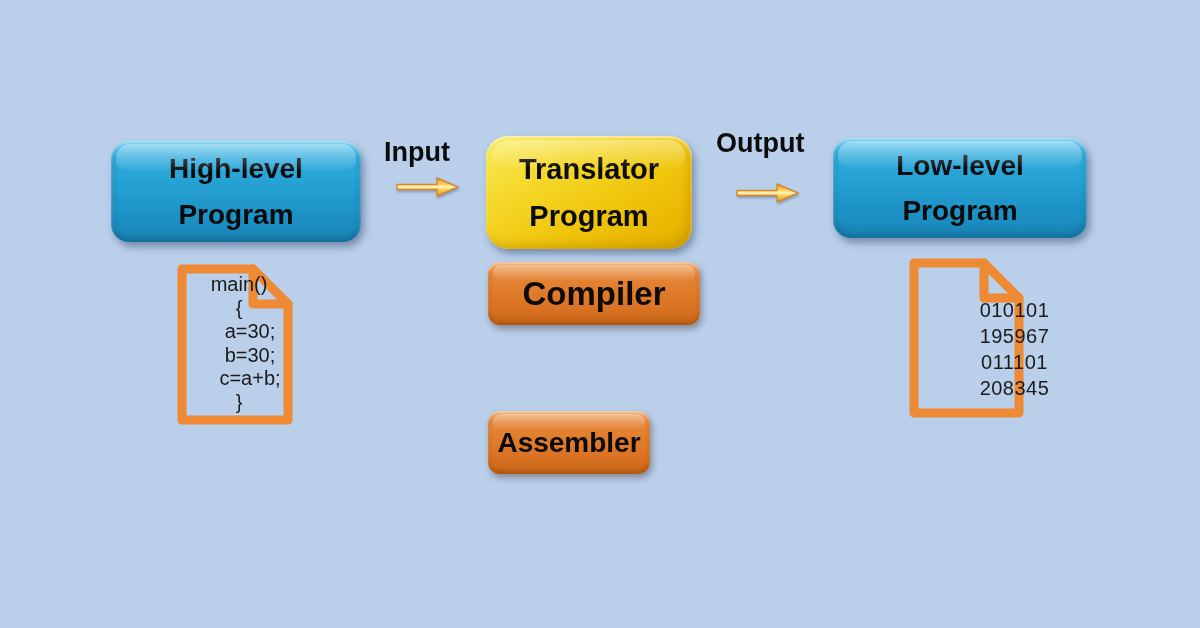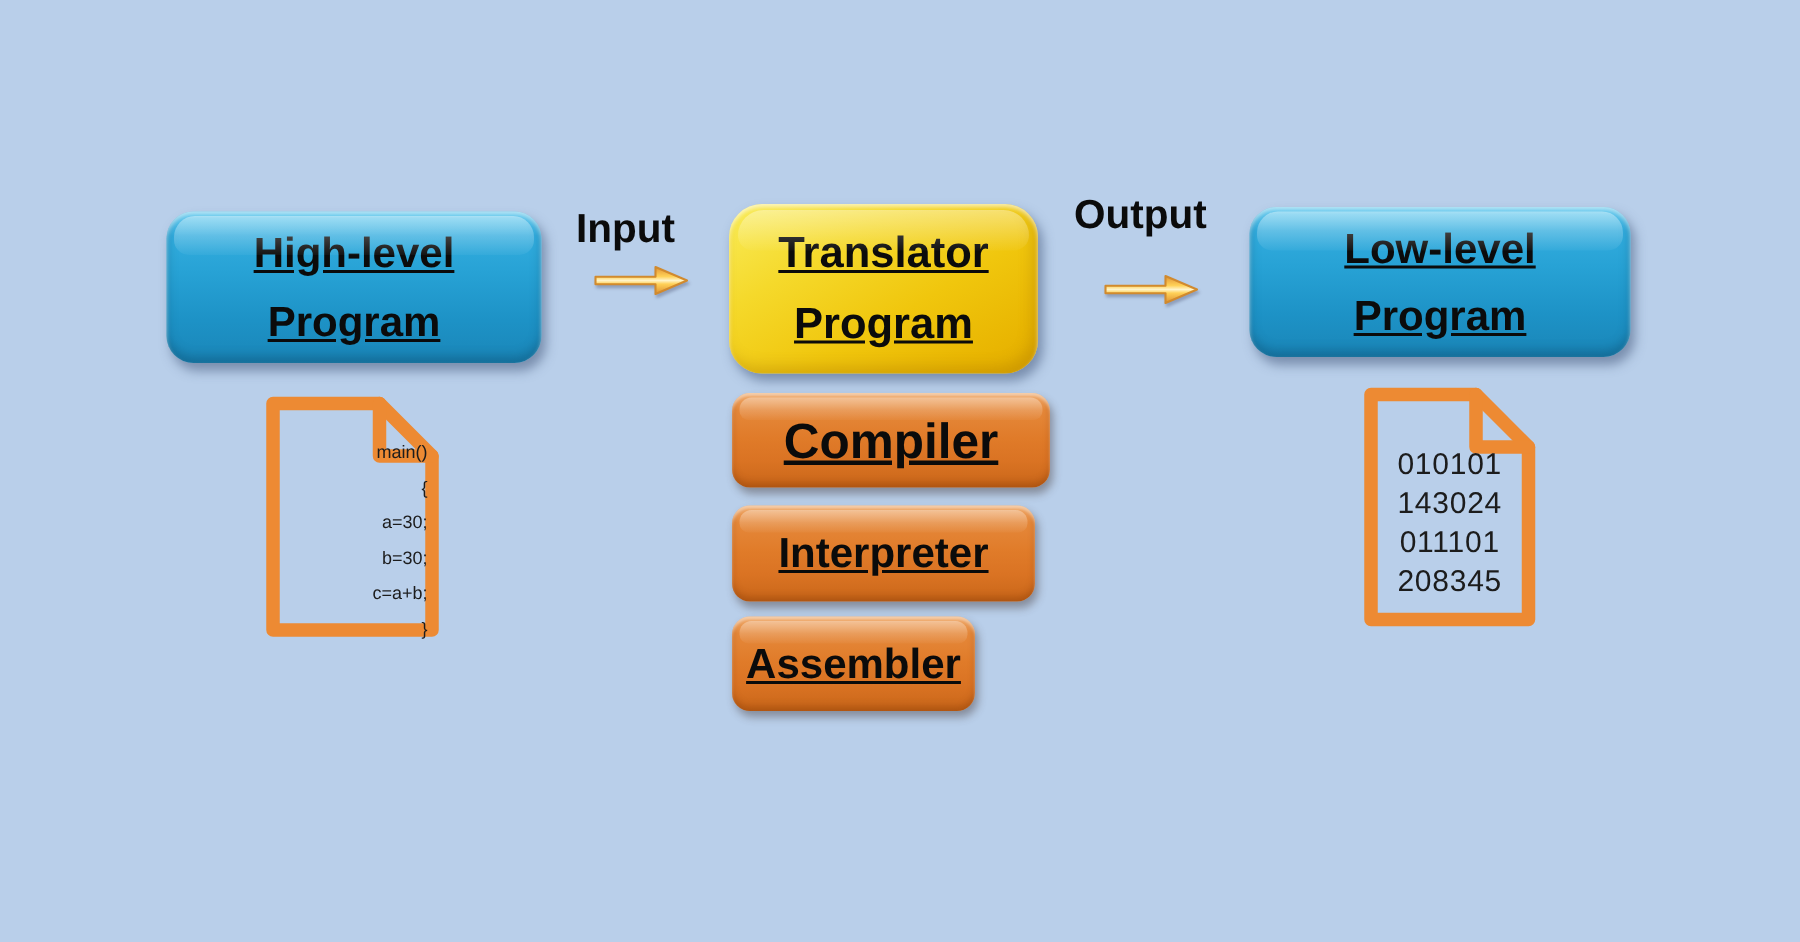--- a/index.html
+++ b/index.html
@@ -19,21 +19,21 @@
   .node {
     position: absolute;
     display: flex;
     flex-direction: column;
     align-items: center;
     justify-content: center;
     text-align: center;
     font-weight: 700;
     color: #0b0b0b;
   }
-  .node .line { line-height: 1.62; text-decoration: underline; }
+  .node .line { line-height: 1.62; }
 
   .node-blue {
     border-radius: 18px;
     background: linear-gradient(180deg, #63cbf0 0%, #32acde 16%, #27a2d5 40%, #1d92c6 72%, #1a86b8 100%);
     box-shadow: 3px 5px 7px rgba(60, 80, 115, 0.5),
                 inset 0 2px 3px rgba(255,255,255,0.55),
                 inset 0 -4px 7px rgba(8, 62, 94, 0.38);
   }
   .node-blue::before {
     content: "";
@@ -107,30 +107,31 @@
   
   .doc-icon { position: absolute; }
   #doc-source  { left: 177px; top: 264px; }
   #doc-machine { left: 909px; top: 258px; }
 
   .doc-text {
     position: absolute;
     color: #1c1c1c;
   }
   #source-text {
-    left: 193px; top: 290px; width: 92px;
-    font-size: 12px; line-height: 23.5px;
-    text-align: right;
+    left: 193px; top: 273px; width: 92px;
+    font-size: 20px; line-height: 23.5px;
+    text-align: center;
   }
   #source-text .indent { padding-left: 22px; }
   #machine-text {
     left: 909px; top: 297px; width: 115px;
     font-size: 20px; line-height: 26px;
     text-align: center;
     letter-spacing: 0.5px;
+    padding-left: 48px;
   }
 </style>
 </head>
 <body>
 
 <div class="canvas">
 
   <svg width="0" height="0" style="position:absolute" aria-hidden="true">
     <defs>
       <linearGradient id="arrowGrad" x1="0" y1="0" x2="0" y2="1">
@@ -164,23 +165,20 @@
   </svg>
 
   <div class="node node-blue" id="node-low-level">
     <div class="line">Low-level</div>
     <div class="line">Program</div>
   </div>
 
   <div class="node node-orange" id="node-compiler">
     <div class="line">Compiler</div>
   </div>
-  <div class="node node-orange" id="node-interpreter">
-    <div class="line">Interpreter</div>
-  </div>
   <div class="node node-orange" id="node-assembler">
     <div class="line">Assembler</div>
   </div>
 
   <svg class="doc-icon" id="doc-source" width="116" height="161" viewBox="0 0 116 161">
     <path d="M5 5 H76 L111 40 V156 H5 Z" fill="none" stroke="#ED8A33" stroke-width="9" stroke-linejoin="round" stroke-linecap="round"></path>
     <path d="M76 5 V40 H111" fill="none" stroke="#ED8A33" stroke-width="9" stroke-linejoin="round" stroke-linecap="round"></path>
   </svg>
   <div class="doc-text" id="source-text">
     <div>main()</div>
@@ -190,18 +188,18 @@
     <div class="indent">c=a+b;</div>
     <div>}</div>
   </div>
 
   <svg class="doc-icon" id="doc-machine" width="115" height="160" viewBox="0 0 115 160">
     <path d="M5 5 H75 L110 40 V155 H5 Z" fill="none" stroke="#ED8A33" stroke-width="9" stroke-linejoin="round" stroke-linecap="round"></path>
     <path d="M75 5 V40 H110" fill="none" stroke="#ED8A33" stroke-width="9" stroke-linejoin="round" stroke-linecap="round"></path>
   </svg>
   <div class="doc-text" id="machine-text">
     <div>010101</div>
-    <div>143024</div>
+    <div>195967</div>
     <div>011101</div>
     <div>208345</div>
   </div>
 
 </div>
 
 </body></html>

